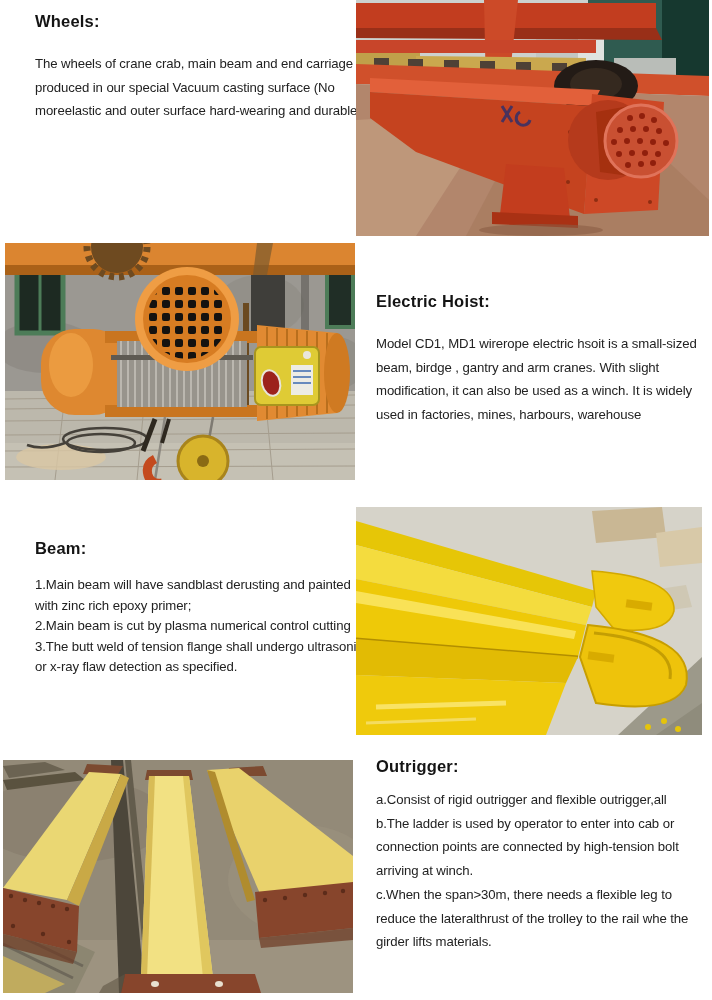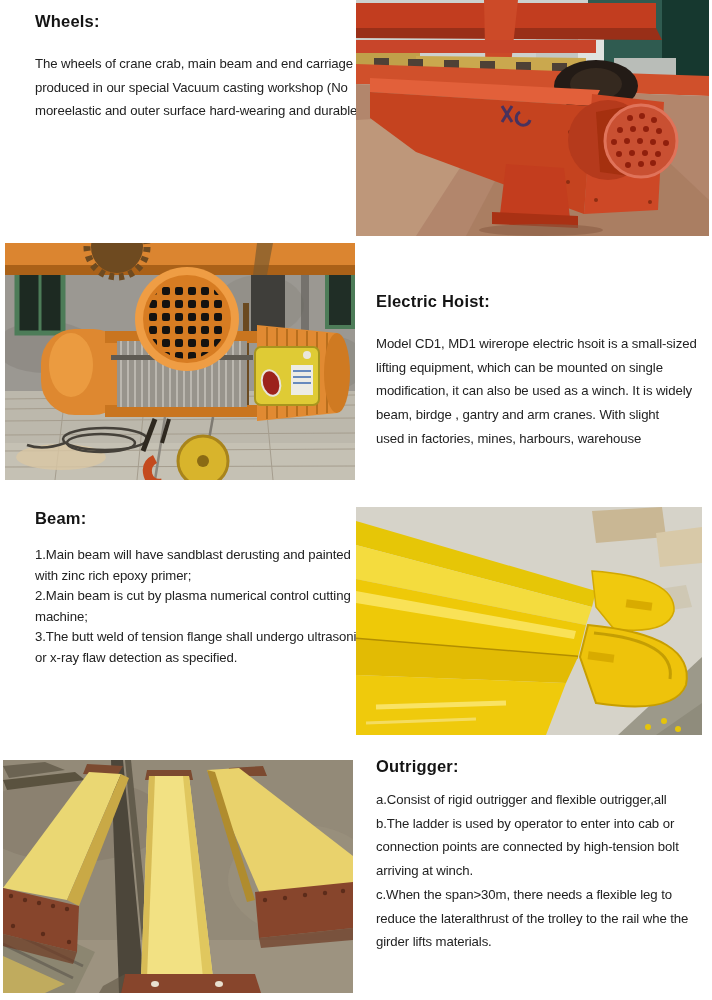--- a/index.html
+++ b/index.html
@@ -15,35 +15,35 @@
   .lh21 span { line-height:20.6px; }
   .mt21 { margin-top:21px; }
   .mt17 { margin-top:17px; }
   .mt20 { margin-top:12px; }
   .photo { position:absolute; overflow:hidden; background:#d8d5cc; }
   .photo svg { display:block; width:100%; height:100%; }
   .pos-t1 { left:35px;  top:12px;  width:330px; }
   .pos-p1 { left:356px; top:0px;   width:353px; height:236px; }
   .pos-p2 { left:5px;   top:243px; width:350px; height:237px; }
   .pos-t2 { left:376px; top:292px; width:330px; }
-  .pos-t3 { left:35px;  top:509px; width:330px; }
+  .pos-t3 { left:35px;  top:539px; width:330px; }
   .pos-p3 { left:356px; top:507px; width:346px; height:228px; }
   .pos-p4 { left:3px;   top:760px; width:350px; height:233px; }
   .pos-t4 { left:376px; top:757px; width:330px; }
 </style>
 </head>
 <body>
 
 <div class="page">
 
   <div class="textblock pos-t1">
     <h2 class="heading">Wheels:</h2>
     <div class="body lh24 mt21">
       <span>The wheels of crane crab, main beam and end carriage are</span>
-      <span>produced in our special Vacuum casting workshop (No</span>
+      <span>produced in our special Vacuum casting surface (No</span>
       <span>moreelastic and outer surface hard-wearing and durable.</span>
     </div>
   </div>
 
   <div class="photo pos-p1" aria-label="end-carriage-photo">
     <svg viewBox="0 0 353 236" preserveAspectRatio="none">
 
       <rect width="353" height="100" fill="#ccd1ce"></rect>
       <rect x="180" y="24" width="44" height="58" fill="#c2c7c3"></rect>
       <rect x="232" y="0" width="121" height="86" fill="#2f5b50"></rect>
@@ -254,34 +254,32 @@
       <circle cx="198" cy="218" r="25" fill="#d8b42c" stroke="#a8841c" stroke-width="3"></circle>
       <circle cx="198" cy="218" r="6" fill="#8a6a14"></circle>
       <path d="M150 216 q-10 5 -7 16 q3 10 14 8" fill="none" stroke="#c44a1e" stroke-width="9"></path>
     </svg>
   </div>
 
   <div class="textblock pos-t2">
     <h2 class="heading">Electric Hoist:</h2>
     <div class="body lh24 mt21">
       <span>Model CD1, MD1 wirerope electric hsoit is a small-sized</span>
-      <span>lifting equipment, which can be mounted on single</span>
+      <span>beam, birdge , gantry  and arm cranes. With slight</span>
       <span>modification, it can also be used as a winch. It is widely</span>
-      <span>beam, birdge , gantry  and arm cranes. With slight</span>
       <span>used in factories, mines, harbours, warehouse</span>
     </div>
   </div>
 
   <div class="textblock pos-t3">
     <h2 class="heading">Beam:</h2>
     <div class="body lh21 mt17">
       <span>1.Main beam will have sandblast derusting and painted</span>
       <span>with zinc rich epoxy primer;</span>
       <span>2.Main beam is cut by plasma numerical control cutting</span>
-      <span>machine;</span>
       <span>3.The butt weld of tension flange shall undergo ultrasonic</span>
       <span>or x-ray flaw detection as specified.</span>
     </div>
   </div>
 
   <div class="photo pos-p3" aria-label="painted-main-beam-photo">
     <svg viewBox="0 0 346 228" preserveAspectRatio="none">
       <rect width="346" height="228" fill="#d6d3c9"></rect>
       <polygon points="236,4 306,0 310,30 240,36" fill="#c9b794"></polygon>
       <polygon points="300,26 346,20 346,56 304,60" fill="#d8c9a8"></polygon>

